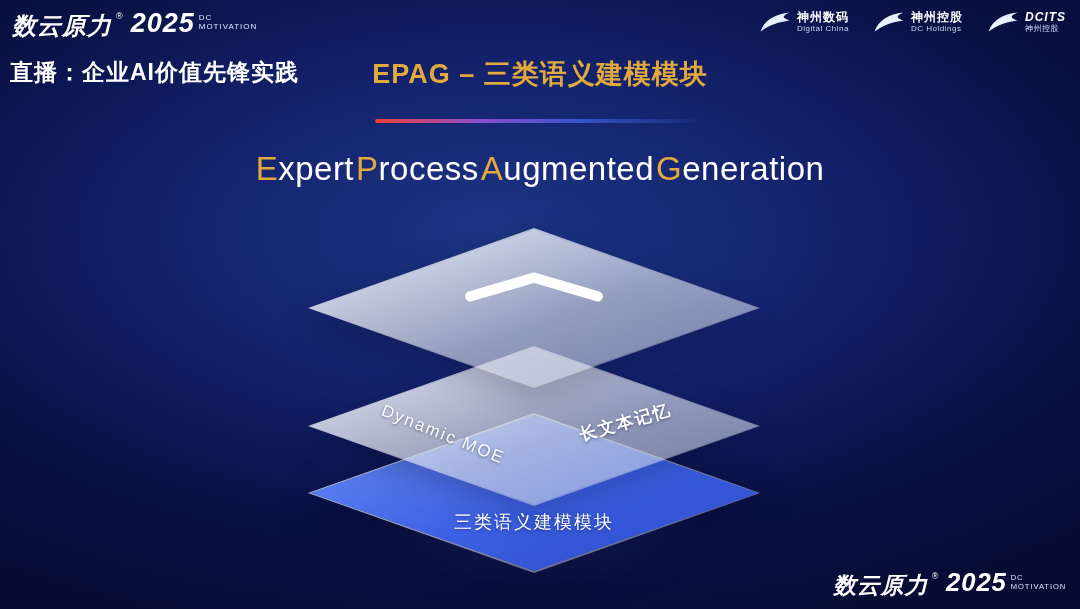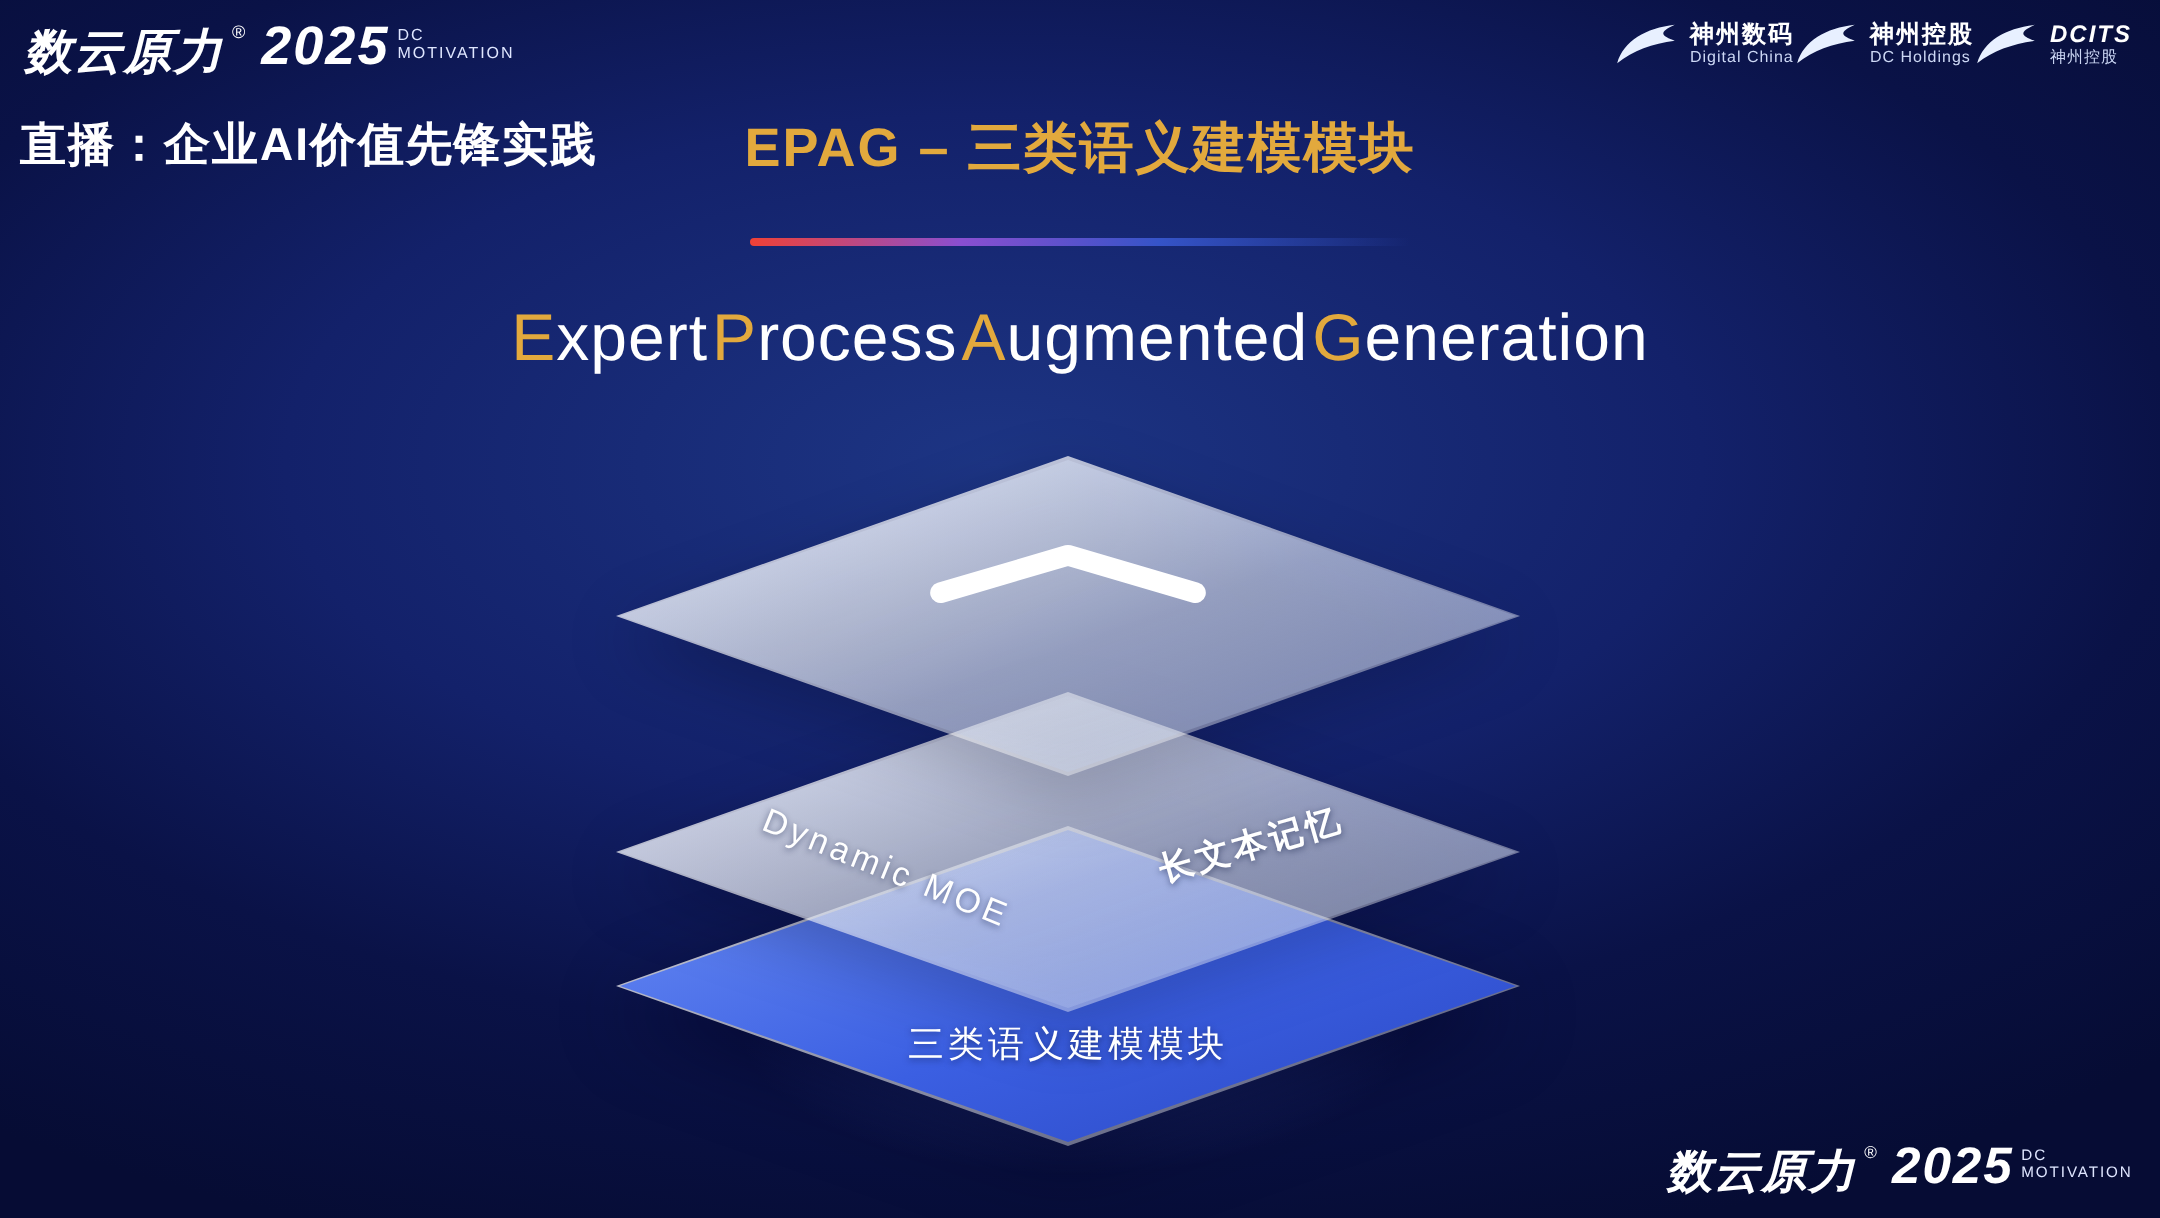--- a/index.html
+++ b/index.html
@@ -25,21 +25,21 @@
   .page-title { position:absolute; left:50%; top:56px; transform:translateX(-50%);
     font-size:27px; font-weight:bold; letter-spacing:1px; color:#E2A93D; white-space:nowrap; }
   .divider { position:absolute; left:375px; top:119px; width:330px; height:4px; border-radius:2px;
     background:linear-gradient(90deg, #EF4136 0%, #8a4fd0 32%, #3554c8 62%, rgba(40,70,180,0) 100%); }
 
   .subtitle { position:absolute; left:50%; top:150px; transform:translateX(-50%);
     font-size:33px; letter-spacing:0.5px; white-space:nowrap; display:flex; gap:2px; }
   .subtitle .cap { color:#E2A93D; }
 
   
-  .partners { position:absolute; right:14px; top:10px; display:flex; align-items:center; }
+  .partners { position:absolute; right:14px; top:10px; display:flex; gap:24px; align-items:center; }
   .partner { display:flex; align-items:center; gap:6px; }
   .partner svg { width:32px; height:24px; }
   .partner-text { display:flex; flex-direction:column; line-height:1.15; }
   .partner-name { font-size:12px; font-weight:bold; letter-spacing:1px; }
   .partner-name.it { font-style:italic; }
   .partner-sub { font-size:8px; color:#cdd8f5; letter-spacing:0.5px; }
 
   
   .stack { position:absolute; left:308px; top:228px; width:452px; height:352px; }
   .stack-glow { position:absolute; left:60px; top:210px; width:340px; height:150px; border-radius:50%;

